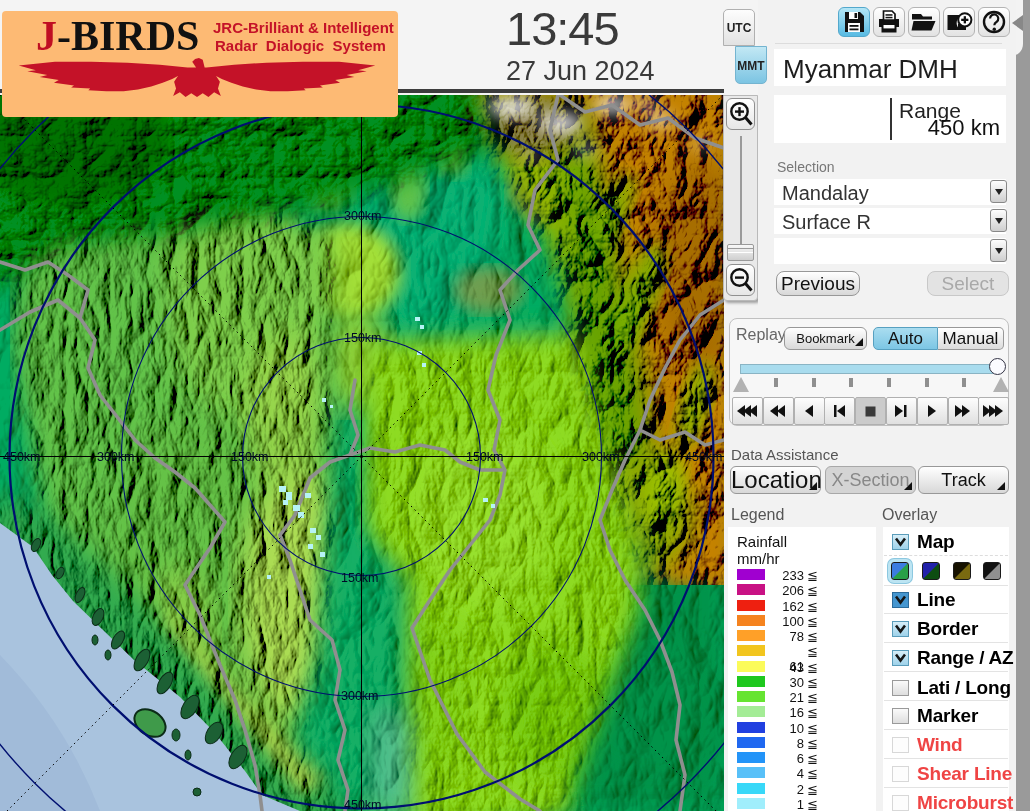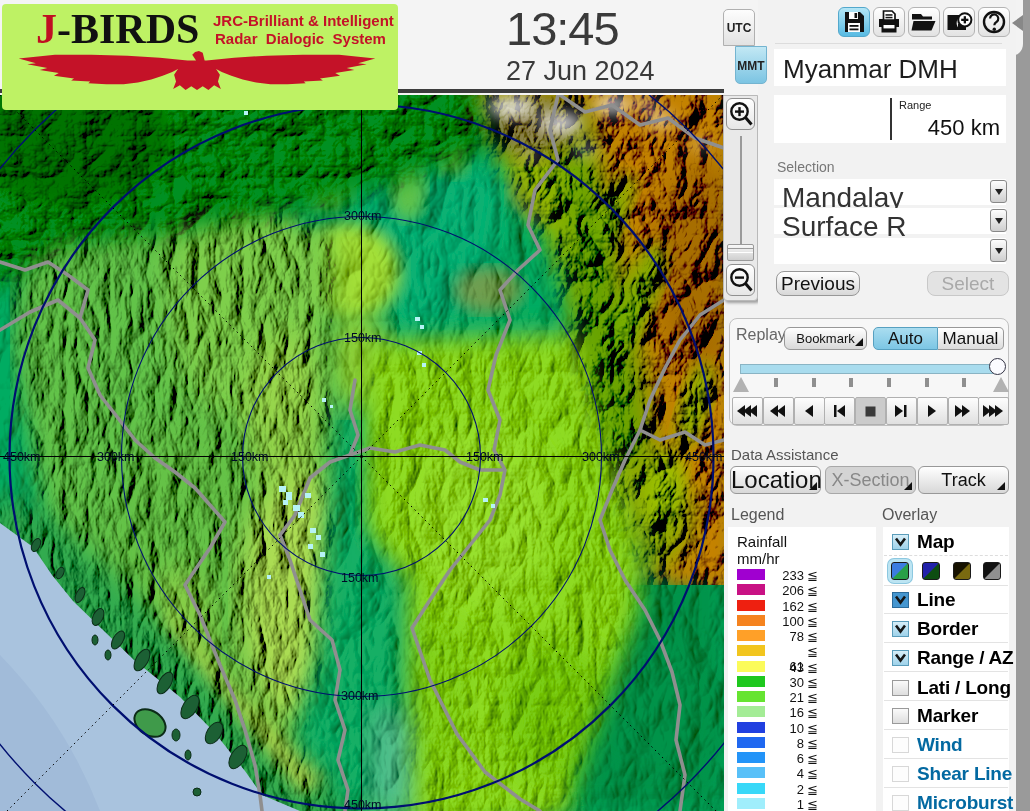--- a/index.html
+++ b/index.html
@@ -1,20 +1,20 @@
 <!DOCTYPE html>
 <html><head><meta charset="utf-8">
 <style>
 html,body{margin:0;padding:0;background:#fff;font-family:"Liberation Sans",sans-serif;}
 #app{position:relative;width:1030px;height:811px;overflow:hidden;background:#f2f2f2;}
 .abs{position:absolute;}
 
 #header{position:absolute;left:0;top:0;width:758px;height:95px;background:#f4f4f4;z-index:3;}
 #hline{position:absolute;left:0;top:89px;width:724px;height:4px;background:#3c3c3c;}
-#logo{position:absolute;left:2px;top:4px;width:396px;height:106px;background:#bef264;border-radius:4px;}
+#logo{position:absolute;left:2px;top:11px;width:396px;height:106px;background:#fdba74;border-radius:4px;}
 #jbirds{position:absolute;left:34px;top:3px;font-family:"Liberation Serif",serif;font-weight:bold;font-size:42px;letter-spacing:0px;color:#111;line-height:44px;}
 #jbirds .j{color:#c00e22;}
 .sub{position:absolute;color:#c41228;font-weight:bold;font-size:15px;letter-spacing:0px;white-space:nowrap;}
 #warnbox{position:absolute;left:418px;top:5px;width:77px;height:80px;background:#fff;border-radius:2px;box-shadow:0 0 2px #ddd;}
 #warnbox span{position:absolute;left:7px;top:37px;color:#9a9a9a;font-size:16px;}
 #warntri{position:absolute;right:2px;bottom:2px;width:0;height:0;border-left:9px solid transparent;border-bottom:9px solid #aaa;}
 #time{position:absolute;left:506px;top:1px;font-size:47px;color:#3a3a3a;letter-spacing:-1px;}
 #date{position:absolute;left:506px;top:56px;font-size:27px;color:#3a3a3a;}
 .tzbtn{position:absolute;left:723px;width:32px;height:37px;box-sizing:border-box;border:1px solid #b0b0b0;text-align:center;font-size:12px;font-weight:bold;color:#222;}
 #utc{top:9px;border-radius:5px 5px 0 0;background:linear-gradient(#fdfdfd,#e2e2e2);line-height:37px;}
@@ -34,25 +34,25 @@
 #ztrack{position:absolute;left:16px;top:40px;width:2px;height:112px;background:#9a9a9a;}
 #zhandle{position:absolute;left:3px;top:148px;width:27px;height:17px;background:linear-gradient(#f8f8f8,#cfcfcf);border:1px solid #9a9a9a;box-sizing:border-box;border-radius:2px;}
 #zhandle div{margin-top:3px;height:3px;border-top:1px solid #9a9a9a;border-bottom:1px solid #fff;}
 
 #panel{position:absolute;left:758px;top:0px;width:258px;height:811px;background:#f2f2f2;}
 #sep1{position:absolute;left:775px;top:43px;width:227px;height:1px;background:#dcdcdc;}
 #dmhbox{position:absolute;left:774px;top:49px;width:232px;height:37px;background:#fff;}
 #dmhbox span{position:absolute;left:9px;top:5px;font-size:26px;color:#1d1d1d;}
 #rangebox{position:absolute;left:774px;top:95px;width:232px;height:48px;background:#fff;}
 #rangediv{position:absolute;left:116px;top:3px;width:2px;height:42px;background:#333;}
-#rangelbl{position:absolute;left:125px;top:4px;font-size:11px;color:#222;}
+#rangelbl{position:absolute;left:125px;top:4px;font-size:21px;color:#222;}
 #rangeval{position:absolute;right:6px;top:20px;font-size:22px;color:#111;}
 #sellbl{position:absolute;left:777px;top:159px;font-size:14px;color:#777;}
 .selrow{position:absolute;left:774px;width:232px;height:26px;background:#fff;}
-.selrow span{position:absolute;left:8px;top:3px;font-size:28px;color:#333;}
+.selrow span{position:absolute;left:8px;top:3px;font-size:20px;color:#333;}
 #sel1{top:179px;}#sel2{top:208px;}#sel3{top:238px;}
 .drop{position:absolute;right:-1px;top:1px;width:17px;height:23px;box-sizing:border-box;border:1px solid #888;border-radius:3px;background:linear-gradient(#fdfdfd,#cfcfcf);}
 .drop i{position:absolute;left:3.5px;top:8px;width:0;height:0;border-left:4.5px solid transparent;border-right:4.5px solid transparent;border-top:6px solid #222;}
 .btn{position:absolute;box-sizing:border-box;border:1px solid #989898;border-radius:6px;background:linear-gradient(#ffffff,#d8d8d8);text-align:center;color:#111;}
 #prevbtn{left:776px;top:271px;width:84px;height:25px;font-size:19px;line-height:23px;border-radius:8px;}
 #selbtn{left:927px;top:271px;width:82px;height:25px;font-size:19px;line-height:23px;background:#e3e3e3;border-color:#c8c8c8;color:#a9a9a9;border-radius:8px;}
 
 #replaybox{position:absolute;left:729px;top:318px;width:280px;height:108px;box-sizing:border-box;border:1px solid #c0c0c0;border-radius:8px;background:#f7f7f7;}
 #replaylbl{position:absolute;left:6px;top:7px;font-size:16px;color:#666;}
 #bookmark{left:54px;top:8px;width:83px;height:23px;font-size:13px;line-height:21px;}
@@ -78,21 +78,21 @@
 .sw{position:absolute;left:9px;width:28px;height:11px;}
 .lv{position:absolute;width:60px;text-align:right;font-size:13px;color:#111;}
 .le{position:absolute;font-size:13px;color:#111;}
 #ovbox{position:absolute;left:883px;top:527px;width:126px;height:284px;background:#fff;}
 .ovsep{position:absolute;left:1px;width:124px;height:1px;background:#e3e3e3;}
 .cb{position:absolute;left:9px;width:17px;height:16px;box-sizing:border-box;border:1px solid #5a9cba;background:linear-gradient(#d7eef8,#9ed2ea);}
 .cb svg{position:absolute;left:2px;top:2px;}
 .cbu{border:1px solid #9a9a9a;background:linear-gradient(#fafafa,#dedede);}
 .cbd{border:1px solid #d8d8d8;background:#fdfdfd;}
 .ovl{position:absolute;left:34px;font-size:19px;font-weight:bold;color:#000;white-space:nowrap;letter-spacing:-0.2px;}
-.ovld{color:#0369a1;}
+.ovld{color:#ef4444;}
 .msw{position:absolute;top:562px;width:18px;height:18px;border-radius:3px;border:1.5px solid #1a1a1a;box-sizing:border-box;}
 </style></head>
 <body>
 <div id="app">
 
   <div id="mapwrap" class="abs" style="left:0;top:95px;width:724px;height:716px;overflow:hidden;background:#2fa065;">
   <svg width="724" height="716">
     <defs>
       <filter id="fBase" x="-2%" y="-2%" width="104%" height="104%">
         <feTurbulence type="turbulence" baseFrequency="0.02 0.011" numOctaves="4" seed="8" result="n"></feTurbulence>

